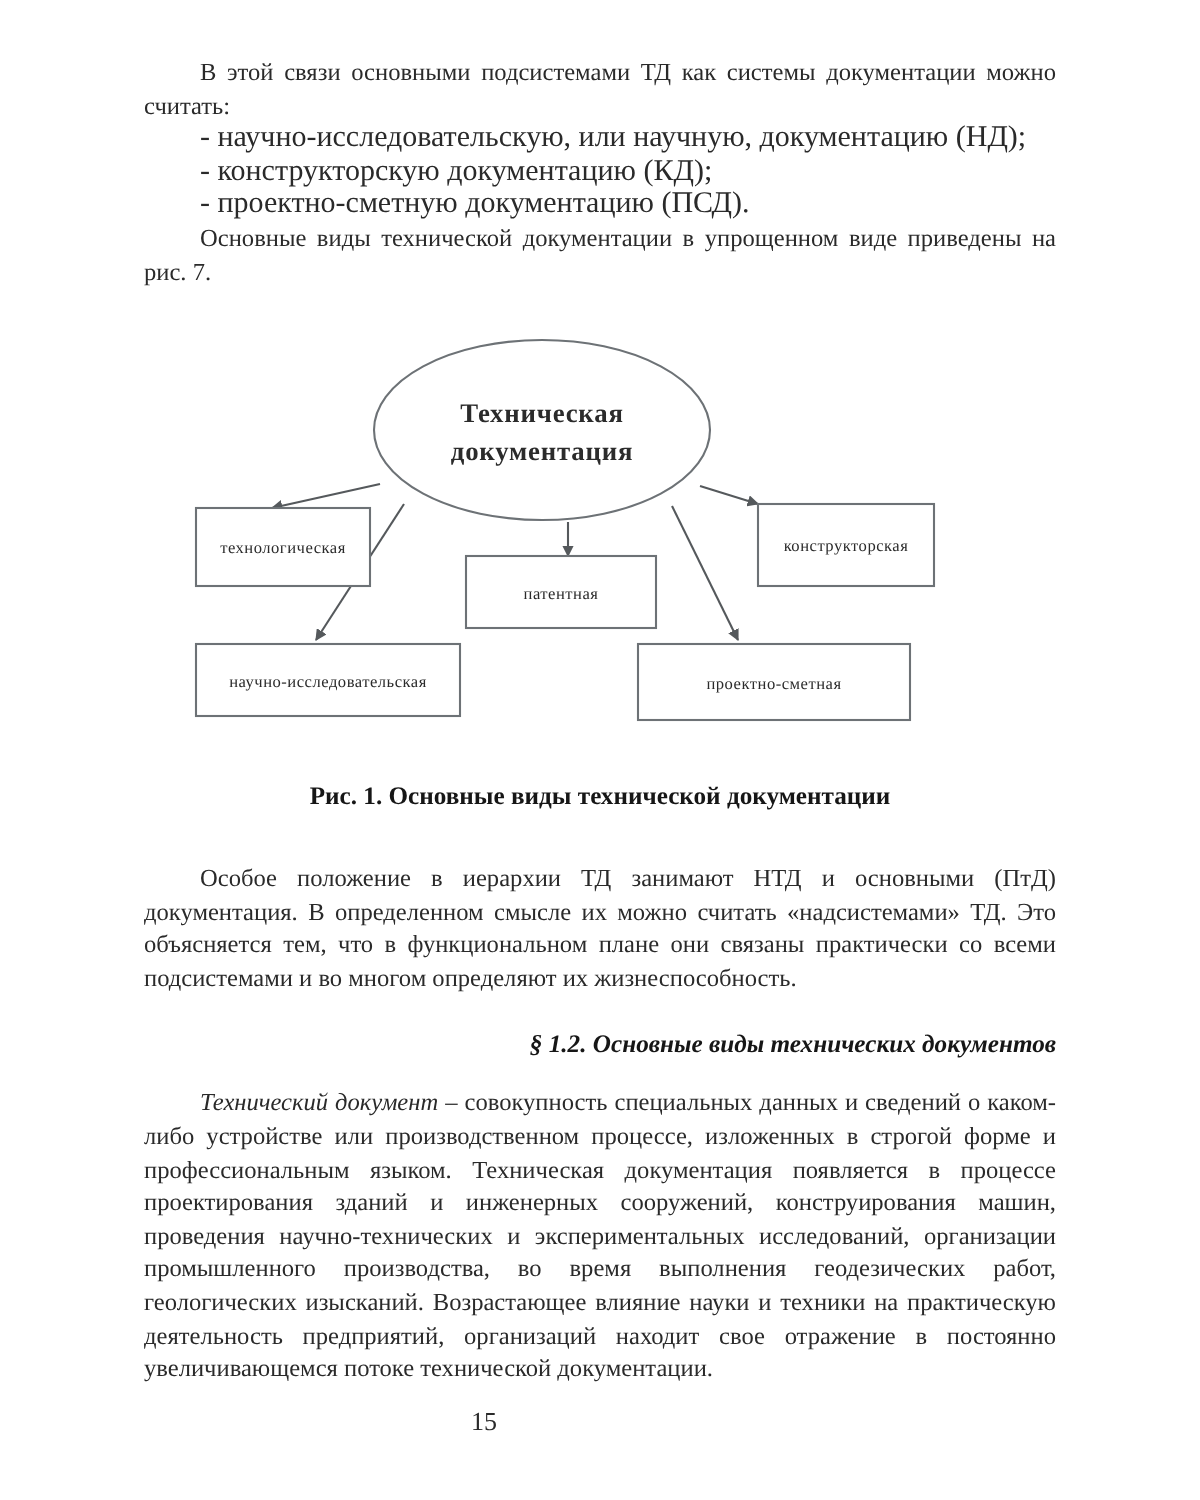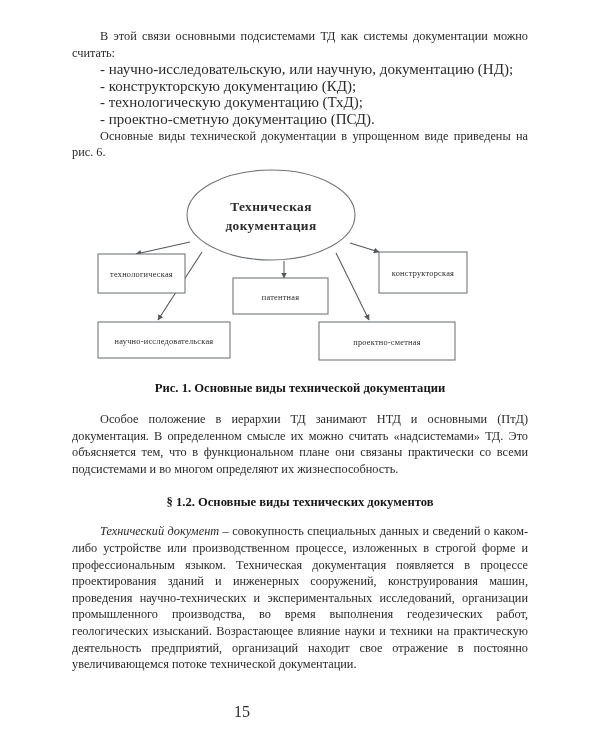--- a/index.html
+++ b/index.html
@@ -50,35 +50,36 @@
   }
   ul.doc-list li {
     font-size: 15px;
     line-height: 16.6px;
     padding-left: 28px;
     color: #2a2a2a;
     white-space: nowrap;
   }
 
   .fig-caption {
-    margin: 2px;
+    margin: 12px;
     text-align: center;
     font-weight: bold;
     font-size: 12.6px;
     line-height: 16px;
     color: #161616;
   }
 
   .section-heading {
     margin: 0;
-    text-align: center;
+    text-align: right;
     font-weight: bold;
     font-size: 12.6px;
     line-height: 16px;
     color: #161616;
+    font-style: italic;
   }
   .spacer-m { height: 13px; }
   .spacer-l { height: 17px; }
 
   i, .ital { font-style: italic; }
 
   
   .figure {
     position: absolute;
     left: 86px;
@@ -111,41 +112,40 @@
     stroke-width: 1.05;
     fill: none;
   }
 
   .page-number {
     position: absolute;
     left: 0;
     top: 703px;
     width: 484px;
     text-align: center;
-    font-size: 16px;
+    font-size: 13px;
     color: #2a2a2a;
   }
 </style>
 </head>
 <body>
 
 <div class="page">
 
   <div class="content">
 
     <p class="body-text">В этой связи основными подсистемами ТД как системы документации можно считать:</p>
 
     <ul class="doc-list">
       <li>- научно-исследовательскую, или научную, документацию (НД);</li>
       <li>- конструкторскую документацию (КД);</li>
-      <li>- технологическую документацию (ТхД);</li>
       <li>- проектно-сметную документацию (ПСД).</li>
     </ul>
 
-    <p class="body-text">Основные виды технической документации в упрощенном виде приведены на рис. 6.</p>
+    <p class="body-text">Основные виды технической документации в упрощенном виде приведены на рис. 7.</p>
   </div>
 
   <div class="figure">
     <svg width="420" height="205" viewBox="0 0 420 205" xmlns="http://www.w3.org/2000/svg">
 
       <g>
 
         <line class="connector" x1="104" y1="74" x2="50" y2="86" marker-end="url(#arrow)"></line>
 
         <line class="connector" x1="116" y1="84" x2="72" y2="152" marker-end="url(#arrow)"></line>

